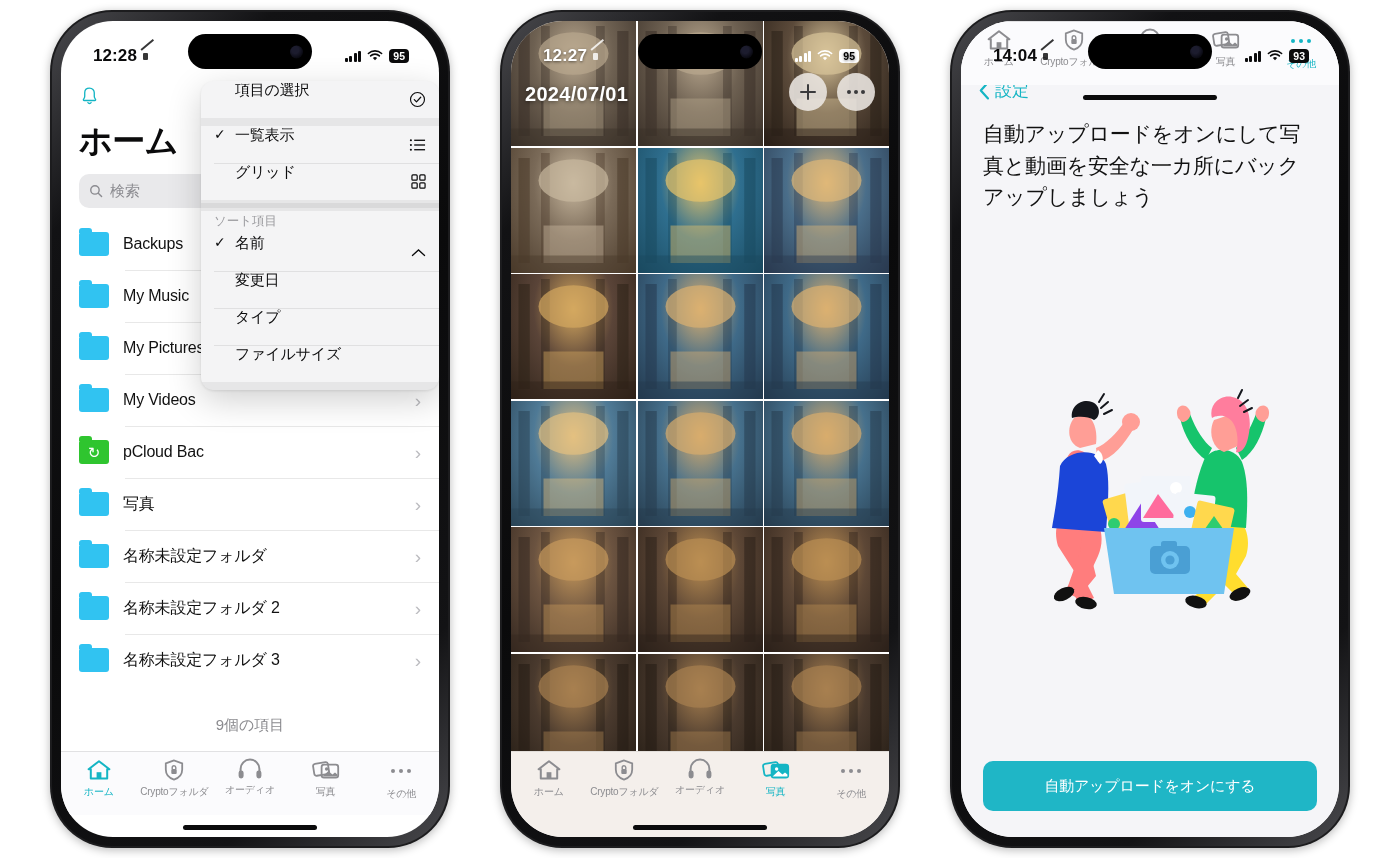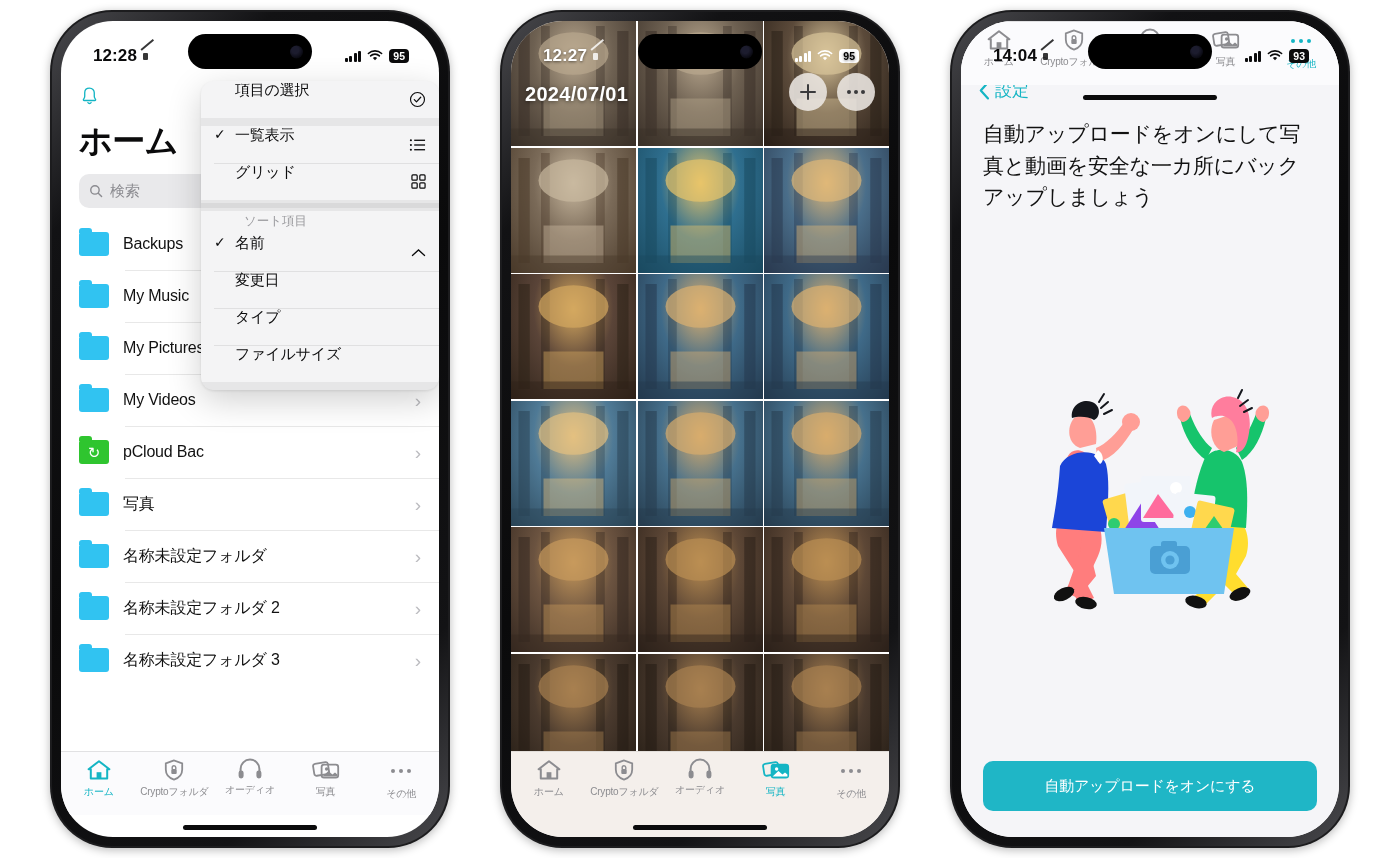--- a/index.html
+++ b/index.html
@@ -161,21 +161,21 @@
   .mi + .mi::before {
     content:""; position:absolute; left:13px; right:0; top:0;height:.8px;
     background: rgba(0,0,0,0.08);
   }
   .mi .mcheck { width: 13px; font-size: 14px; color: #0b0b0c; flex:0 0 13px;}
   .mi .mlabel { flex: 1; letter-spacing:-.2px;}
   .mi .mico { color: #0b0b0c; display:flex; align-items:center;}
   .msep { height: 8px; background: rgba(0,0,0,0.055); }
   .msep.sep-label {
     height: 28px; display: flex; align-items: center; padding: 0 13px;
-    font-size: 12.5px; color: #9b9b9f; background: #F4F4F5; margin-left: 30px;
+    font-size: 12.5px; color: #9b9b9f; background: #F4F4F5;
   }
   .msep.sep-label::before{
     content:""; position:absolute; left:0;right:0; height:8px; margin-top:-28px;
     background: rgba(0,0,0,0.055);
   }
 
   
   .pgrid { position: absolute; inset: 0; display: grid;
            grid-template-columns: repeat(3, 1fr); grid-auto-rows: 125px; gap: 1.5px; }
   .ph { position: relative; overflow: hidden; background: #6b5a4a; }
@@ -306,20 +306,21 @@
             <div class="frow">
               <div class="folder"></div>
               <div class="fname">名称未設定フォルダ 2</div>
               <div class="chev">›</div>
             </div>
             <div class="frow">
               <div class="folder"></div>
               <div class="fname">名称未設定フォルダ 3</div>
               <div class="chev">›</div>
             </div>
+            <div class="count-row">9個の項目</div>
           </div>
 
           <div class="ctxmenu">
             <div class="mi">
               <span class="mcheck"></span>
               <span class="mlabel">項目の選択</span>
               <span class="mico">
                 <svg width="17" height="17" viewBox="0 0 18 18">
                     <circle cx="9" cy="9" r="7.4" stroke="currentColor" stroke-width="1.2" fill="none"></circle>
                     <path d="M5.6 9.2 7.9 11.5 12.4 6.6" stroke="currentColor" stroke-width="1.3" fill="none" stroke-linecap="round" stroke-linejoin="round"></path>

